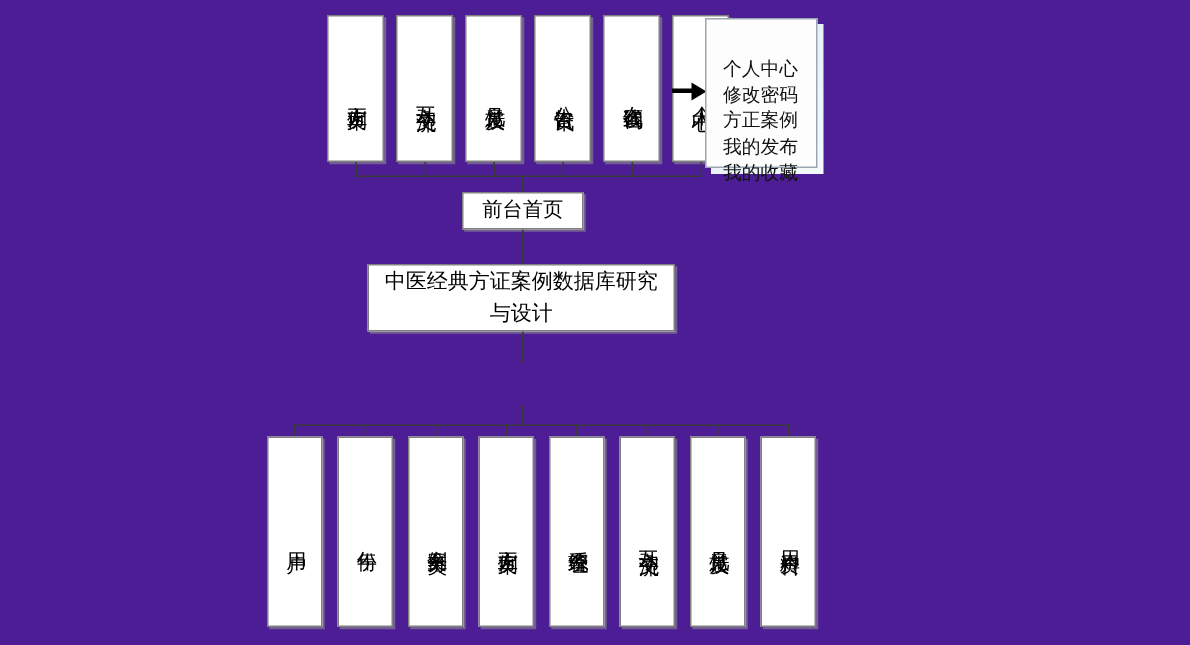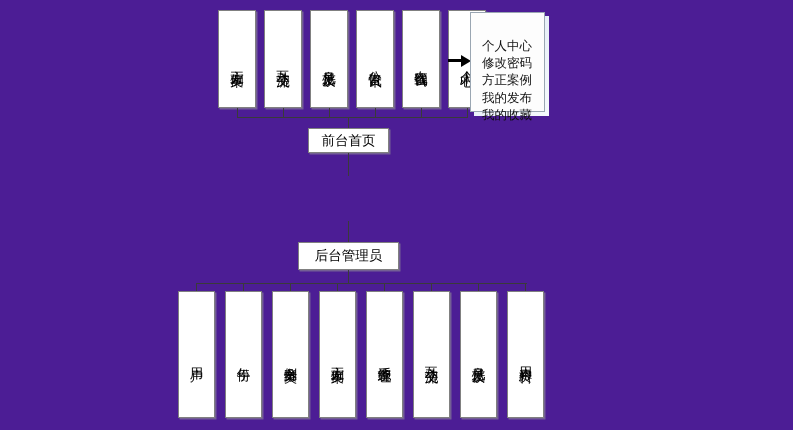--- a/index.html
+++ b/index.html
@@ -139,26 +139,26 @@
 
   <div class="arrow-shaft" style="left:448px; top:59px; width:14px;"></div>
   <div class="arrow-head" style="left:461px; top:54.5px;"></div>
 
   <div class="box hbox" style="left:308px; top:128px; width:81px; height:25px;">
     <span>前台首页</span>
   </div>
 
   <div class="ln ln-v" style="left:348px; top:153px; height:23px;"></div>
 
+  <div class="box hbox title" style="left:245px; top:176px; width:205px; height:45px;">
+    <span>中医经典方证案例数据库研究与设计</span>
+  </div>
 
   <div class="ln ln-v" style="left:348px; top:221px; height:21px;"></div>
 
-  <div class="box hbox" style="left:298px; top:242px; width:101px; height:28px;">
-    <span>后台管理员</span>
-  </div>
 
   <div class="ln ln-v" style="left:348px; top:270px; height:13px;"></div>
 
   <div class="ln ln-h" style="left:196px; top:283px; width:331px;"></div>
 
   <div class="ln ln-v" style="left:196px; top:283px; height:8px;"></div>
   <div class="ln ln-v" style="left:243px; top:283px; height:8px;"></div>
   <div class="ln ln-v" style="left:290px; top:283px; height:8px;"></div>
   <div class="ln ln-v" style="left:337px; top:283px; height:8px;"></div>
   <div class="ln ln-v" style="left:384px; top:283px; height:8px;"></div>

